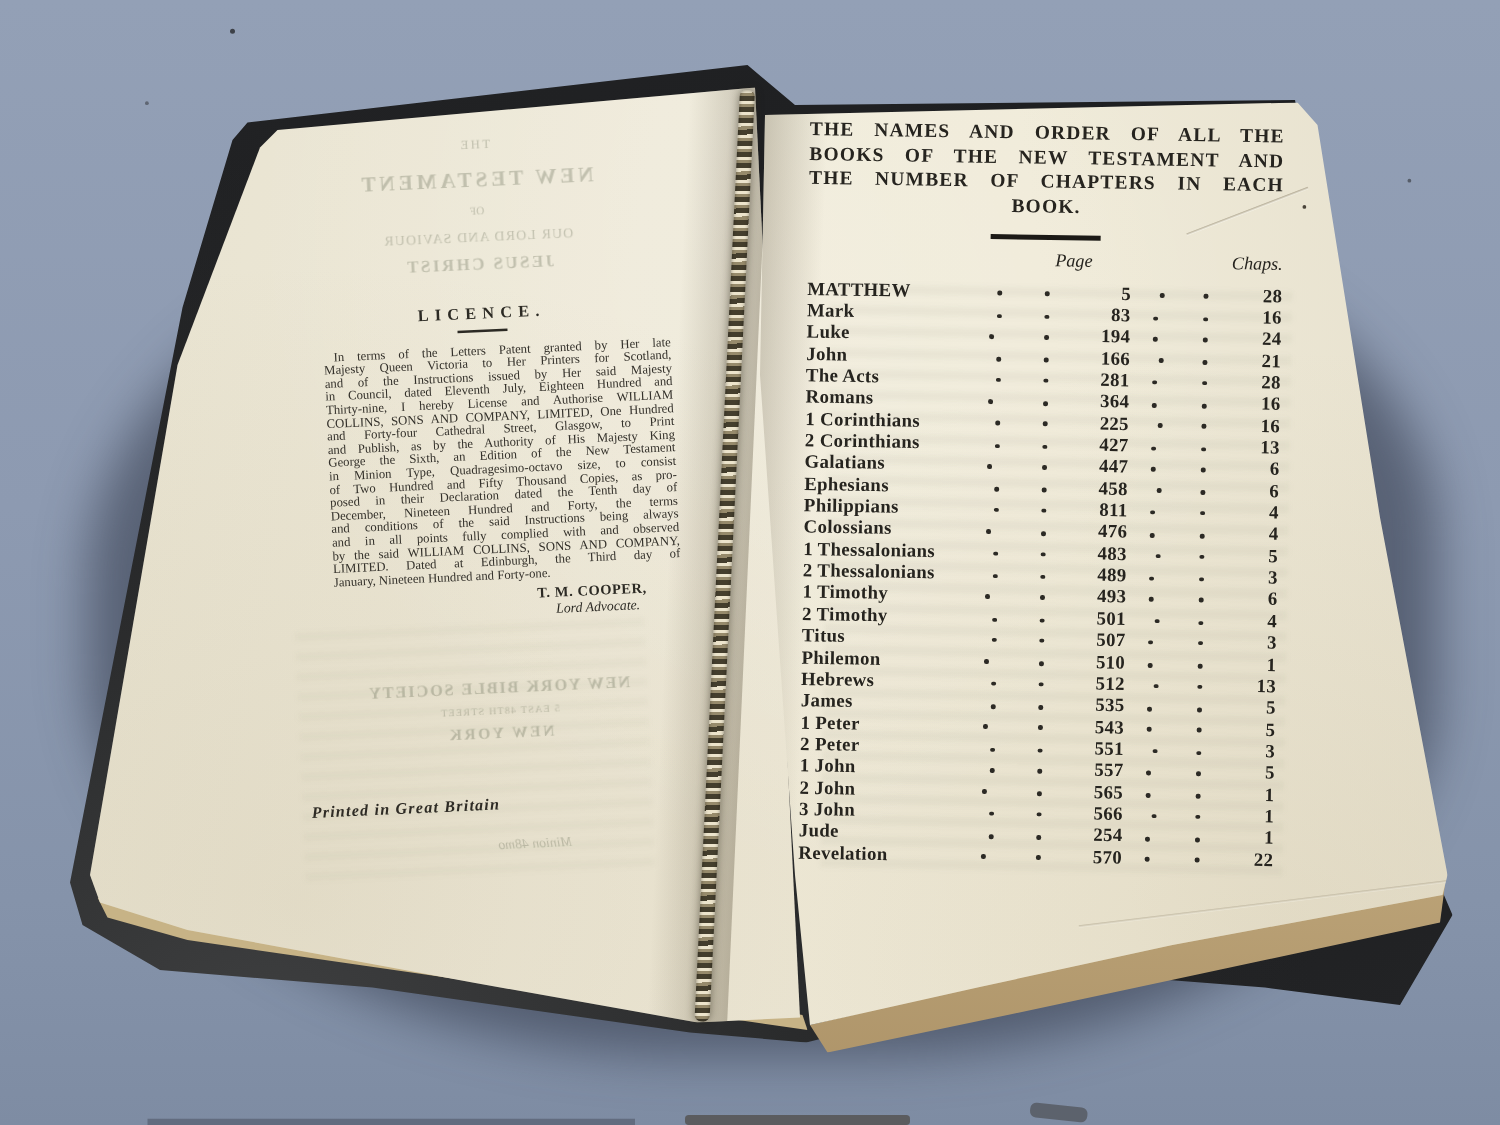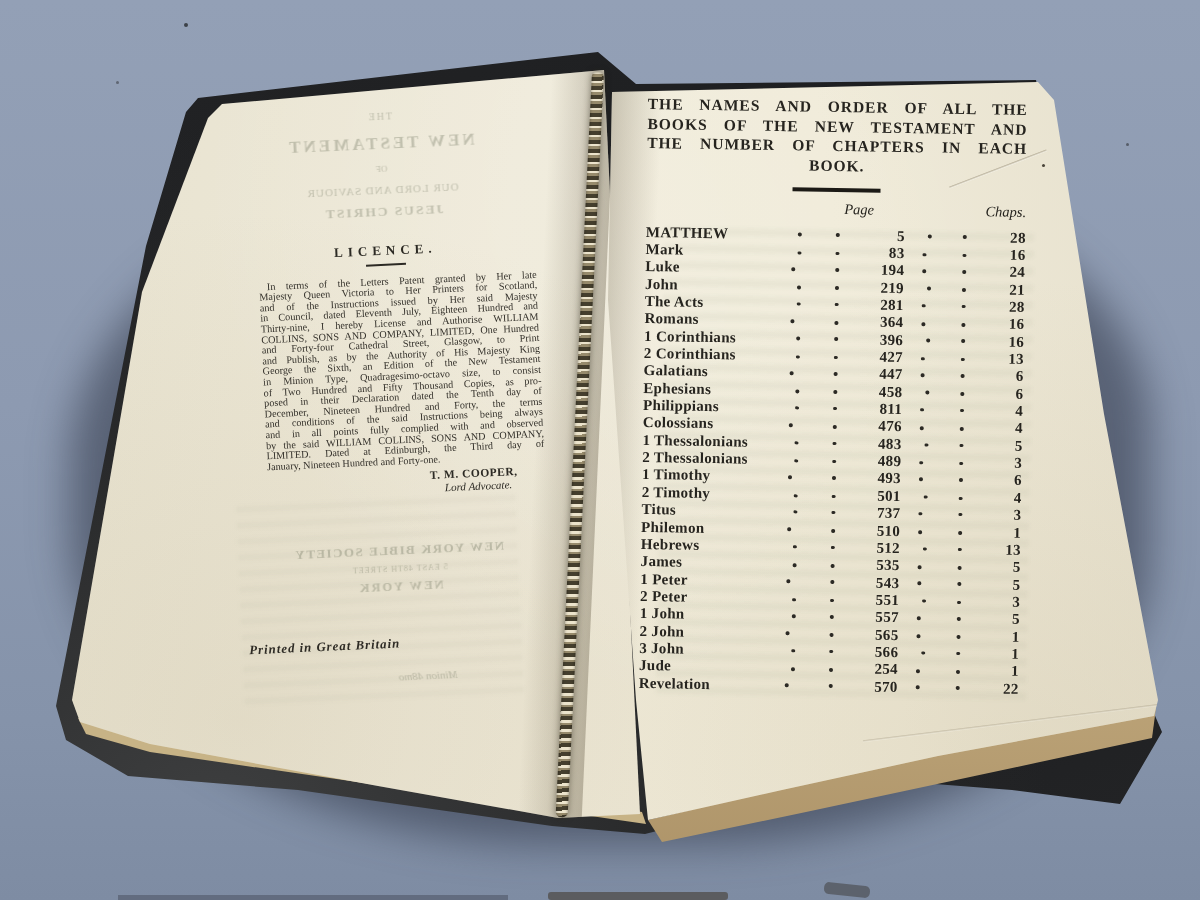--- a/index.html
+++ b/index.html
@@ -246,21 +246,21 @@
             <span class="num">194</span>
             <span class="dcell"></span>
             <span class="dcell"></span>
             <span class="num">24</span>
           </div>
 
           <div class="trow">
             <span class="bname">John</span>
             <span class="dcell"></span>
             <span class="dcell"></span>
-            <span class="num">219</span>
+            <span class="num">166</span>
             <span class="dcell"></span>
             <span class="dcell"></span>
             <span class="num">21</span>
           </div>
 
           <div class="trow">
             <span class="bname">The Acts</span>
             <span class="dcell"></span>
             <span class="dcell"></span>
             <span class="num">281</span>
@@ -276,21 +276,21 @@
             <span class="num">364</span>
             <span class="dcell"></span>
             <span class="dcell"></span>
             <span class="num">16</span>
           </div>
 
           <div class="trow">
             <span class="bname">1 Corinthians</span>
             <span class="dcell"></span>
             <span class="dcell"></span>
-            <span class="num">396</span>
+            <span class="num">225</span>
             <span class="dcell"></span>
             <span class="dcell"></span>
             <span class="num">16</span>
           </div>
 
           <div class="trow">
             <span class="bname">2 Corinthians</span>
             <span class="dcell"></span>
             <span class="dcell"></span>
             <span class="num">427</span>
@@ -376,21 +376,21 @@
             <span class="num">501</span>
             <span class="dcell"></span>
             <span class="dcell"></span>
             <span class="num">4</span>
           </div>
 
           <div class="trow">
             <span class="bname">Titus</span>
             <span class="dcell"></span>
             <span class="dcell"></span>
-            <span class="num">737</span>
+            <span class="num">507</span>
             <span class="dcell"></span>
             <span class="dcell"></span>
             <span class="num">3</span>
           </div>
 
           <div class="trow">
             <span class="bname">Philemon</span>
             <span class="dcell"></span>
             <span class="dcell"></span>
             <span class="num">510</span>

